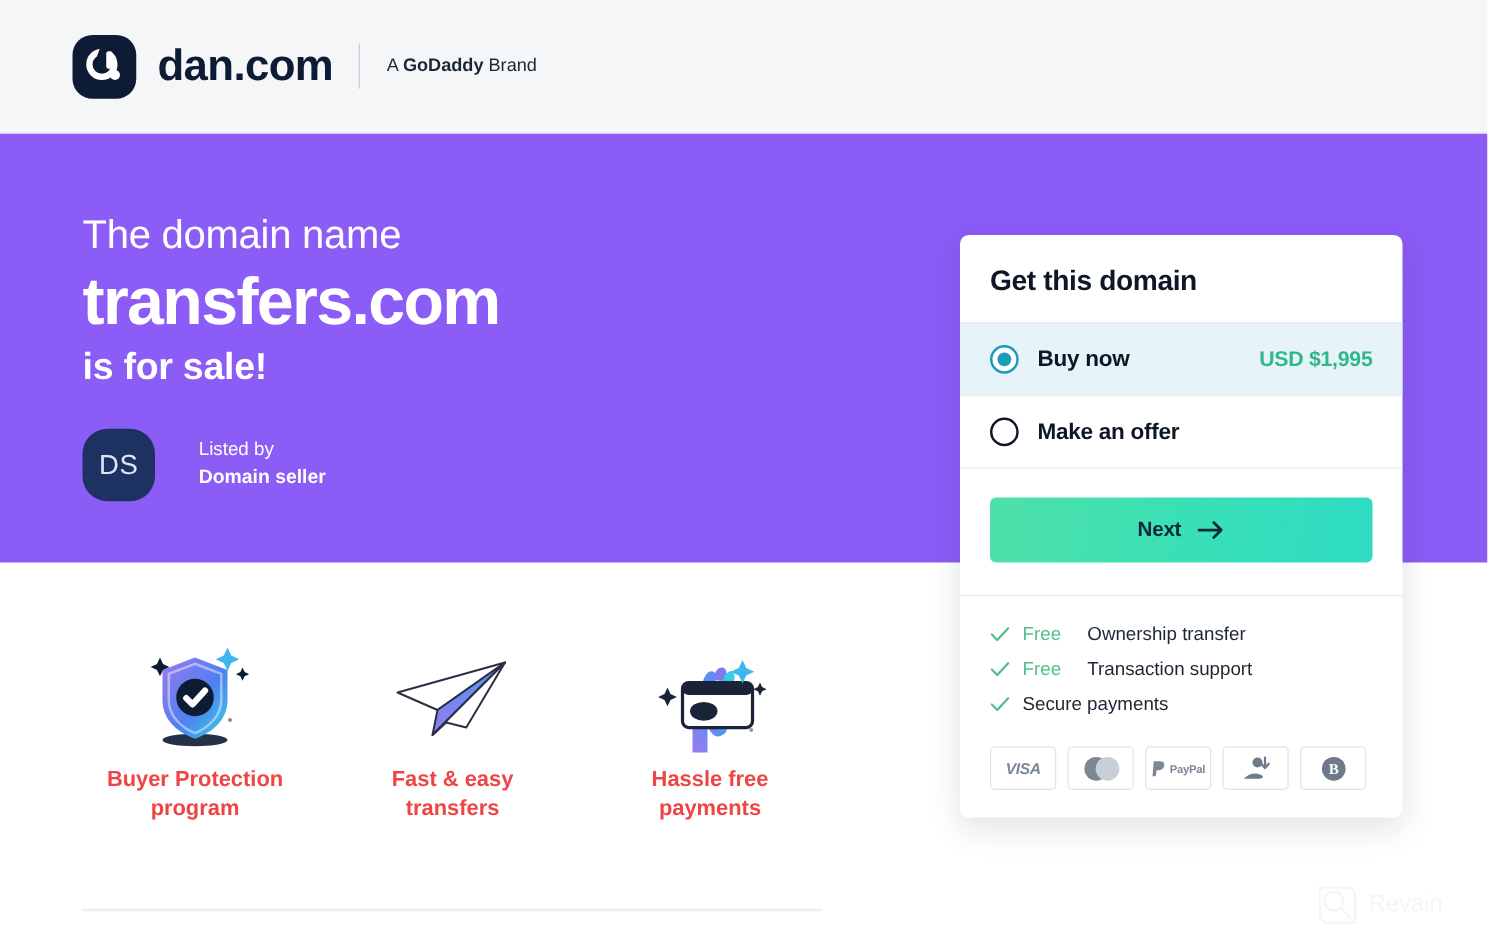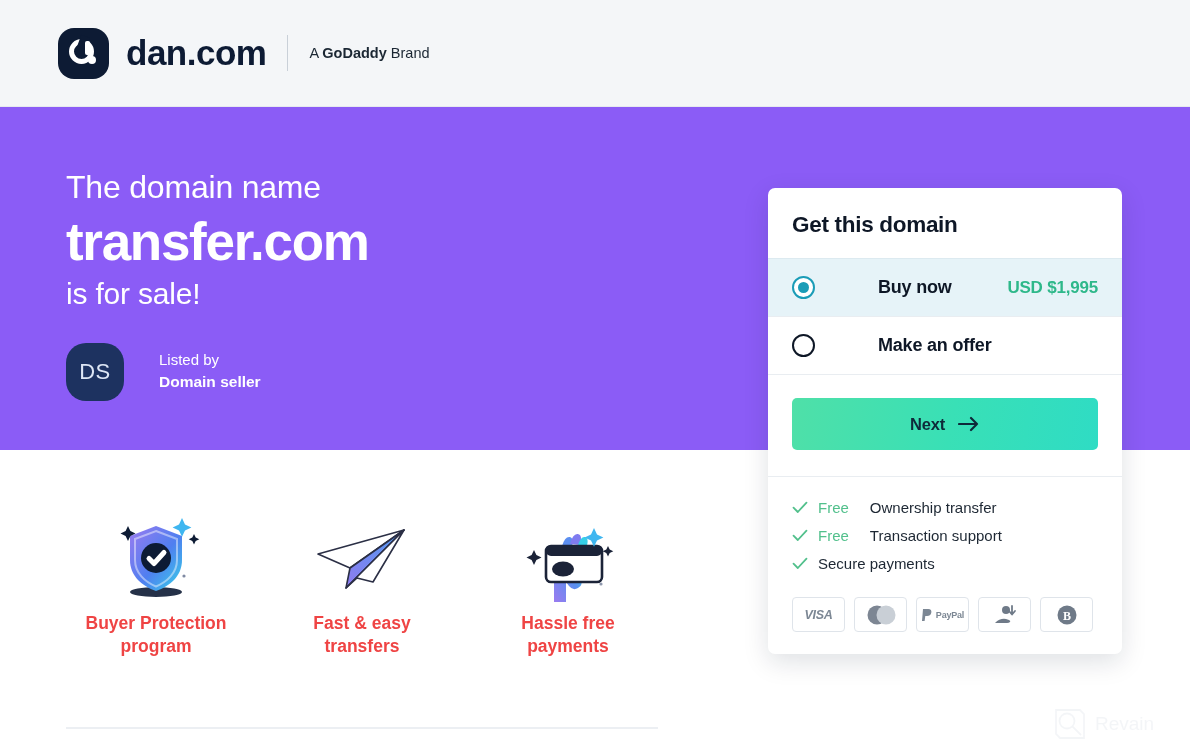--- a/index.html
+++ b/index.html
@@ -62,21 +62,21 @@
     position:absolute; left:0; top:107px; width:1190px; height:343px;
     background:#8b5cf6;
     padding-left:36px;
   }
   .hero-inner { position:absolute; left:66px; top:62px; }
   .h-line1 { font-size:32px; color:#ffffff; font-weight:normal; letter-spacing:-0.2px; }
   .h-domain {
     font-size:53px; font-weight:bold; color:#ffffff; letter-spacing:-1.3px;
     line-height:1.18; margin-top:5px;
   }
-  .h-line3 { font-size:30px; color:#ffffff; font-weight:normal; margin-top:3px; letter-spacing:-0.2px; }
+  .h-line3 { font-size:30px; color:#ffffff; font-weight:bold; margin-top:3px; letter-spacing:-0.2px; }
 
   .seller { display:flex; align-items:center; margin-top:32px;gap:16px; }
   .avatar {
     width:58px; height:58px; border-radius:20px; background:#1d3260;
     display:flex; align-items:center; justify-content:center;
     color:#dde6f5; font-size:22px; letter-spacing:0.5px;
   }
   .seller-txt { margin-left:19px; color:#ffffff; line-height:1.45; }
   .seller-txt .lbl { font-size:15px; font-weight:normal; }
   .seller-txt .nm { font-size:15.5px; font-weight:bold; }
@@ -103,21 +103,21 @@
     background:#ffffff; border-radius:7px;
     box-shadow:0 8px 26px rgba(5,20,50,0.13);
     overflow:hidden;
   }
   .card-head { padding:24px 24px 20px 24px; }
   .card-title { font-size:22.5px; font-weight:bold; color:#0e1726; letter-spacing:-0.3px; }
   .card-sub { font-size:14.7px; color:#48525f; line-height:1.45; margin-top:9px; }
 
   .opt {
     display:flex; align-items:center; padding:0 24px; height:58px;
-    border-top:1px solid #e9edf1; cursor:pointer;gap:48px;
+    border-top:1px solid #e9edf1; cursor:pointer;
   }
   .opt.selected { background:#e6f3f8; border-top-color:#dceaf0; }
   .radio {
     width:23px; height:23px; border-radius:50%; border:2.4px solid #0e1726;
     flex:0 0 auto; position:relative; background:#fff;
   }
   .opt.selected .radio { border-color:#1a9cb7; }
   .opt.selected .radio::after {
     content:""; position:absolute; left:4px; top:4px;
     width:11px; height:11px; border-radius:50%; background:#1a9cb7;
@@ -177,21 +177,21 @@
         <span class="gd">GoDaddy</span>
         <span>Brand</span>
       </div>
     </div>
 
   </div>
 
   <div class="hero">
     <div class="hero-inner">
       <div class="h-line1">The domain name</div>
-      <div class="h-domain">transfer.com</div>
+      <div class="h-domain">transfers.com</div>
       <div class="h-line3">is for sale!</div>
 
       <div class="seller">
         <div class="avatar">DS</div>
         <div class="seller-txt">
           <div class="lbl">Listed by</div>
           <div class="nm">Domain seller</div>
         </div>
       </div>
     </div>

